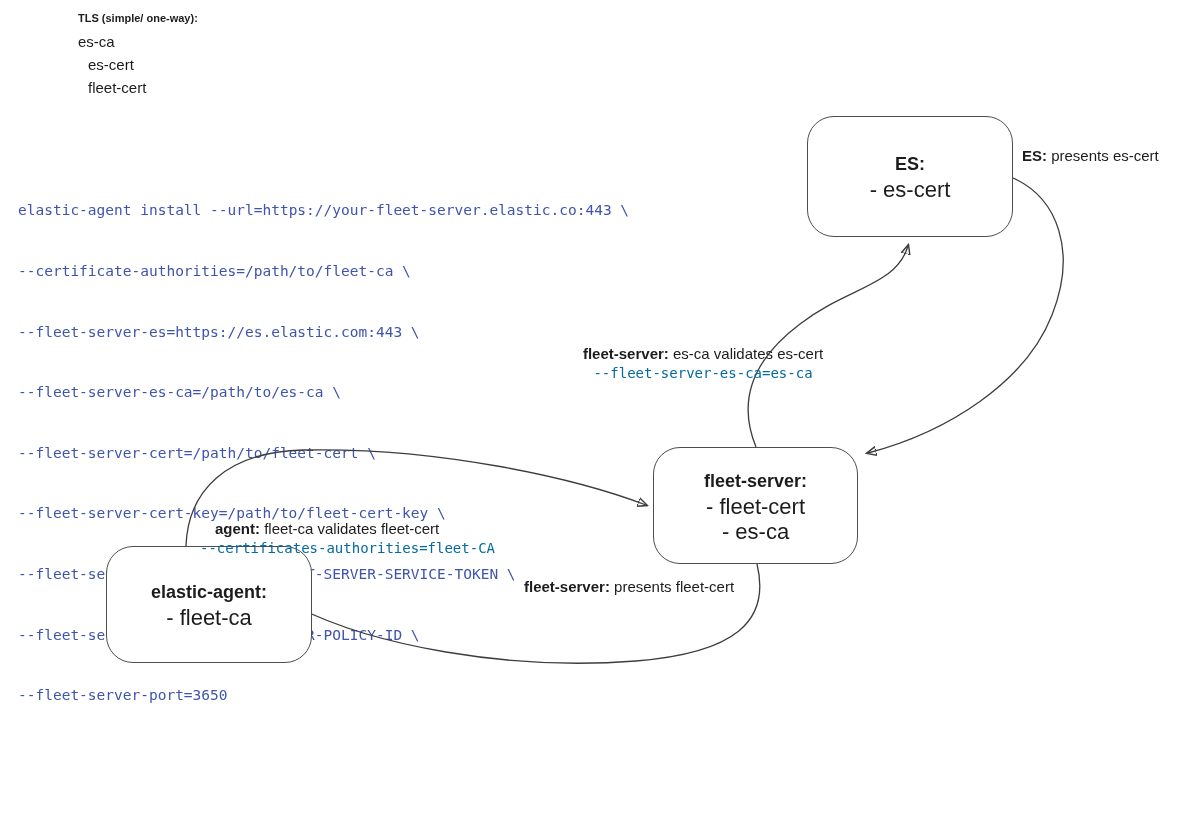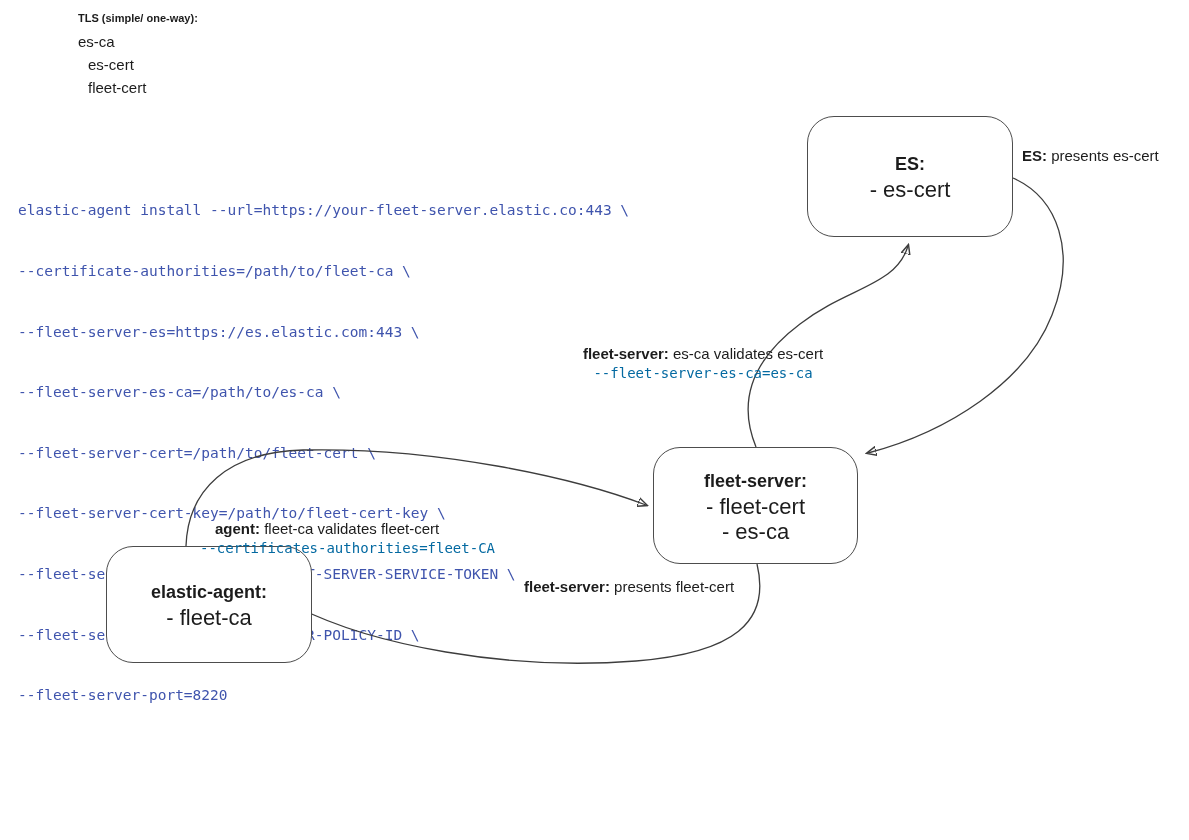--- a/index.html
+++ b/index.html
@@ -88,21 +88,21 @@
 
 <div class="abs cmd-block">
   <div class="cmd-line"><span>elastic-agent install --url=</span><span class="url">https://your-fleet-server.elastic.co:443</span><span> \</span></div>
   <div class="cmd-line"><span>--certificate-authorities=/path/to/fleet-ca \</span></div>
   <div class="cmd-line"><span>--fleet-server-es=</span><span class="url">https://es.elastic.com:443</span><span> \</span></div>
   <div class="cmd-line"><span>--fleet-server-es-ca=/path/to/es-ca \</span></div>
   <div class="cmd-line"><span>--fleet-server-cert=/path/to/fleet-cert \</span></div>
   <div class="cmd-line"><span>--fleet-server-cert-key=/path/to/fleet-cert-key \</span></div>
   <div class="cmd-line"><span>--fleet-server-service-token=FLEET-SERVER-SERVICE-TOKEN \</span></div>
   <div class="cmd-line"><span>--fleet-server-policy=FLEET-SERVER-POLICY-ID \</span></div>
-  <div class="cmd-line"><span>--fleet-server-port=8220</span></div>
+  <div class="cmd-line"><span>--fleet-server-port=3650</span></div>
 </div>
 
 <div class="node node-es">
   <div class="node-title">ES:</div>
   <div class="node-line">- es-cert</div>
 </div>
 
 <div class="node node-fleet">
   <div class="node-title">fleet-server:</div>
   <div class="node-line">- fleet-cert</div>

